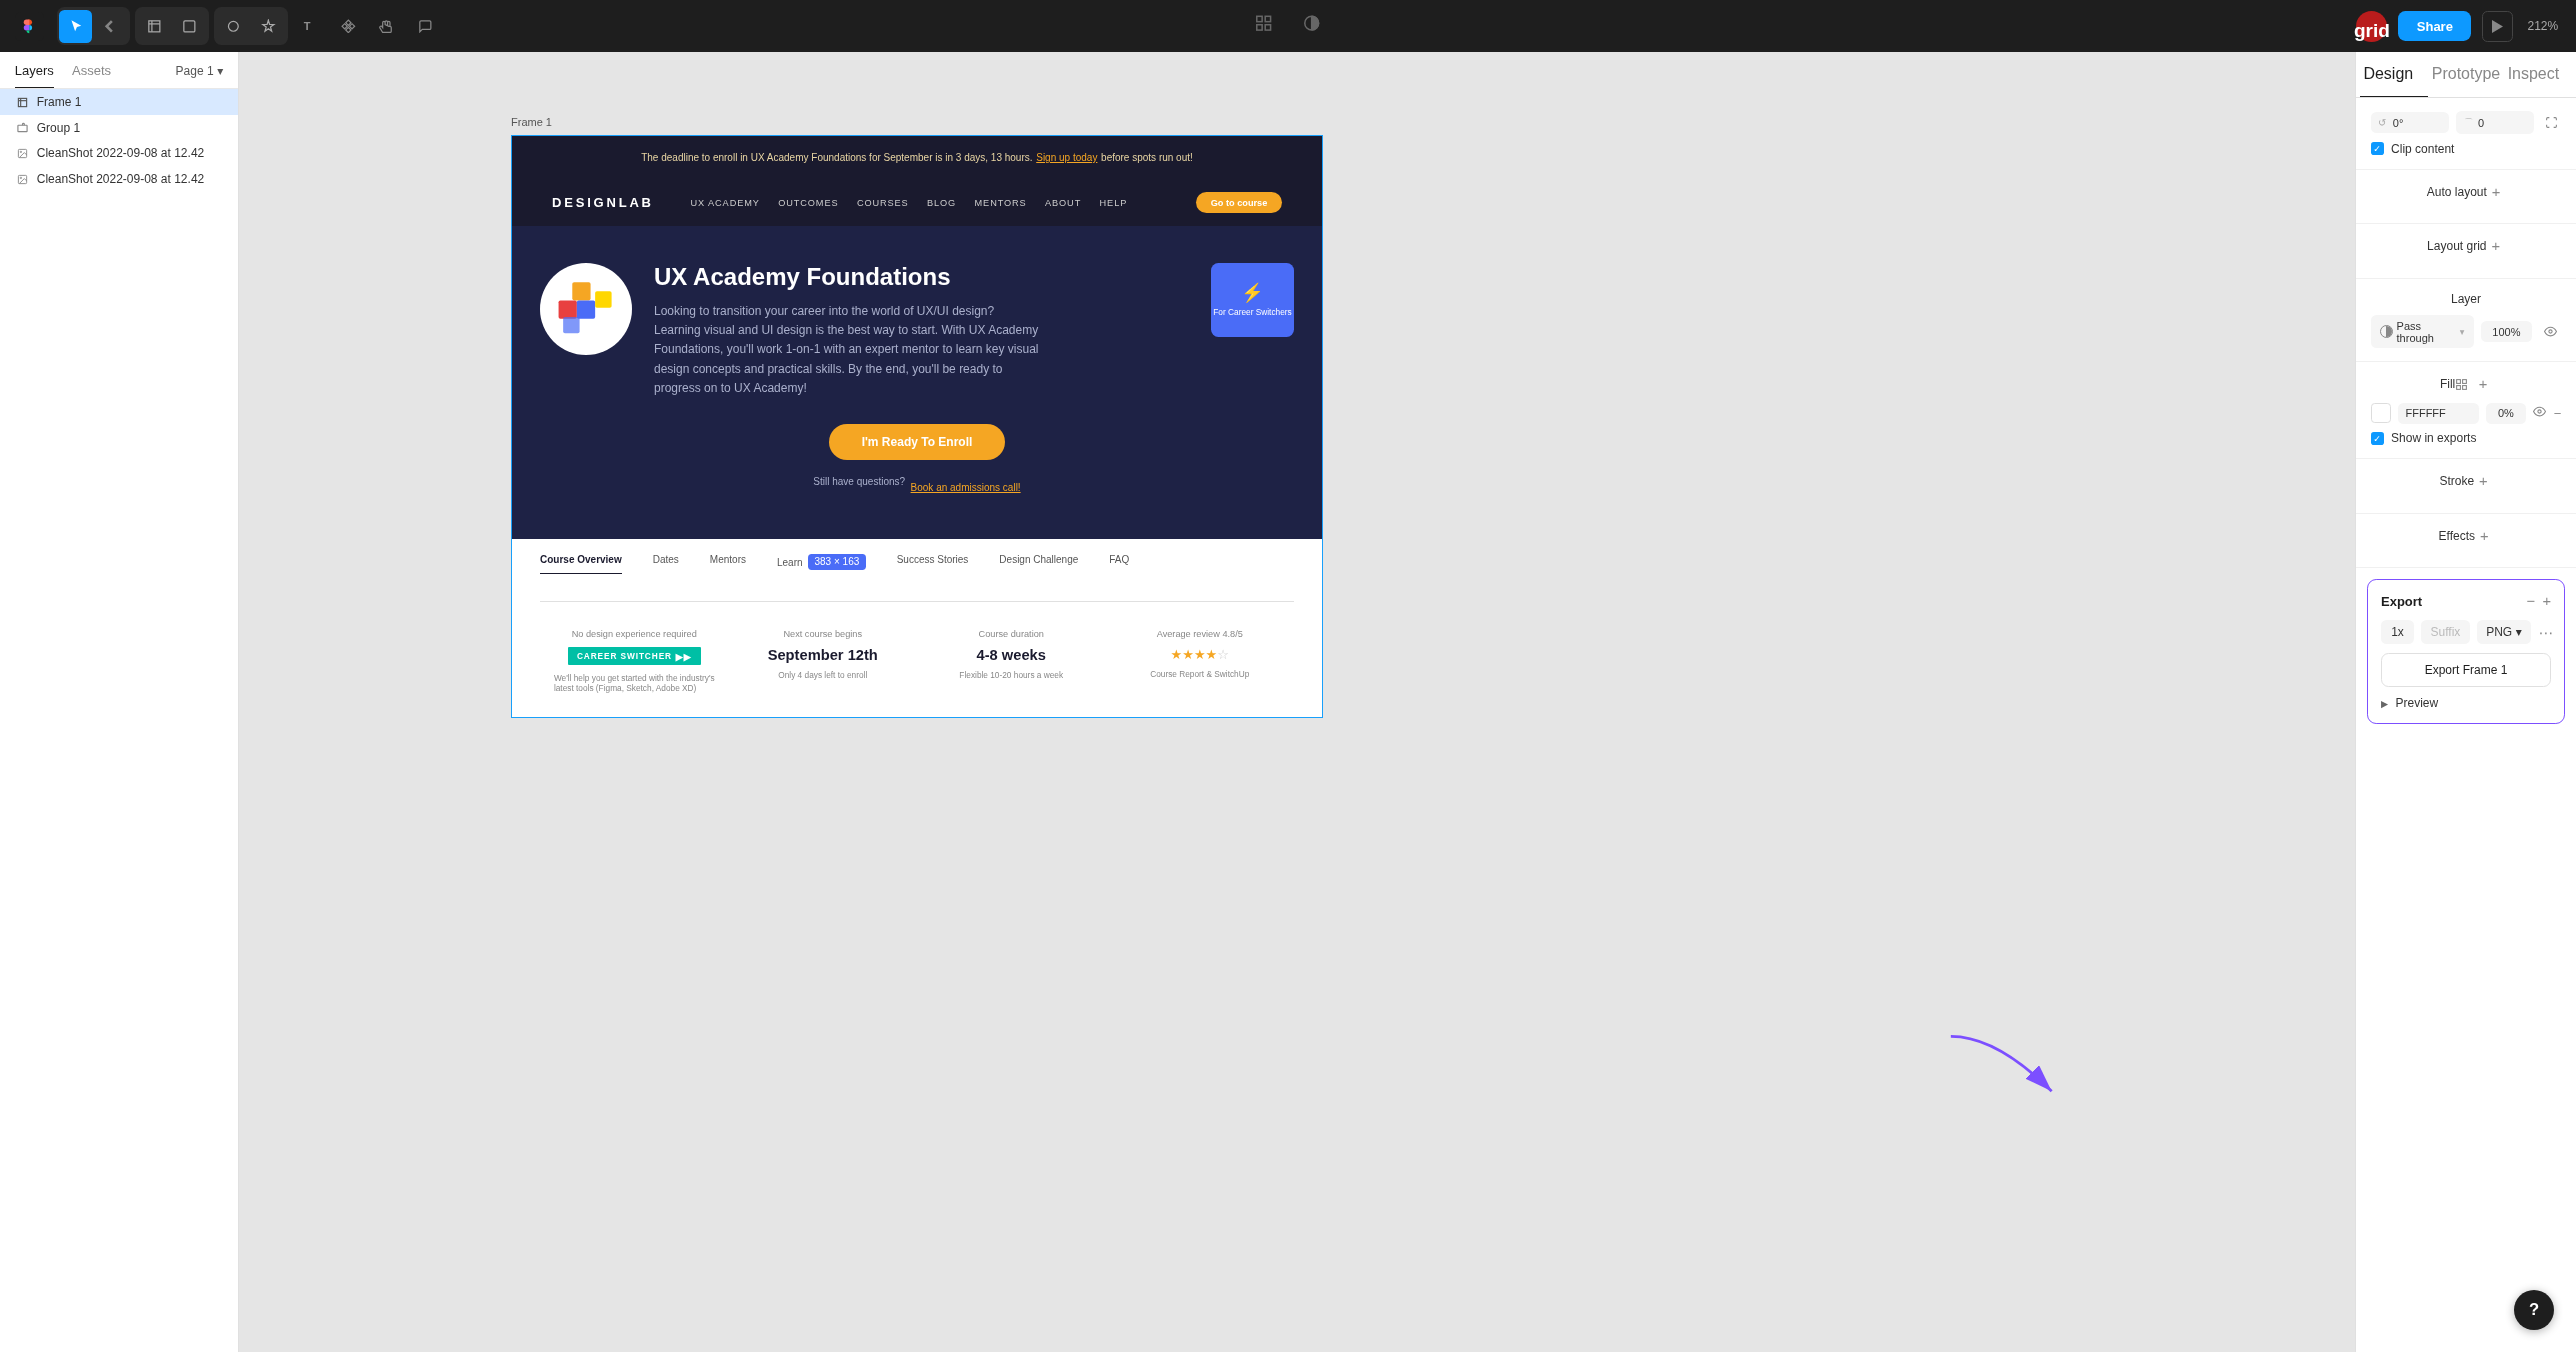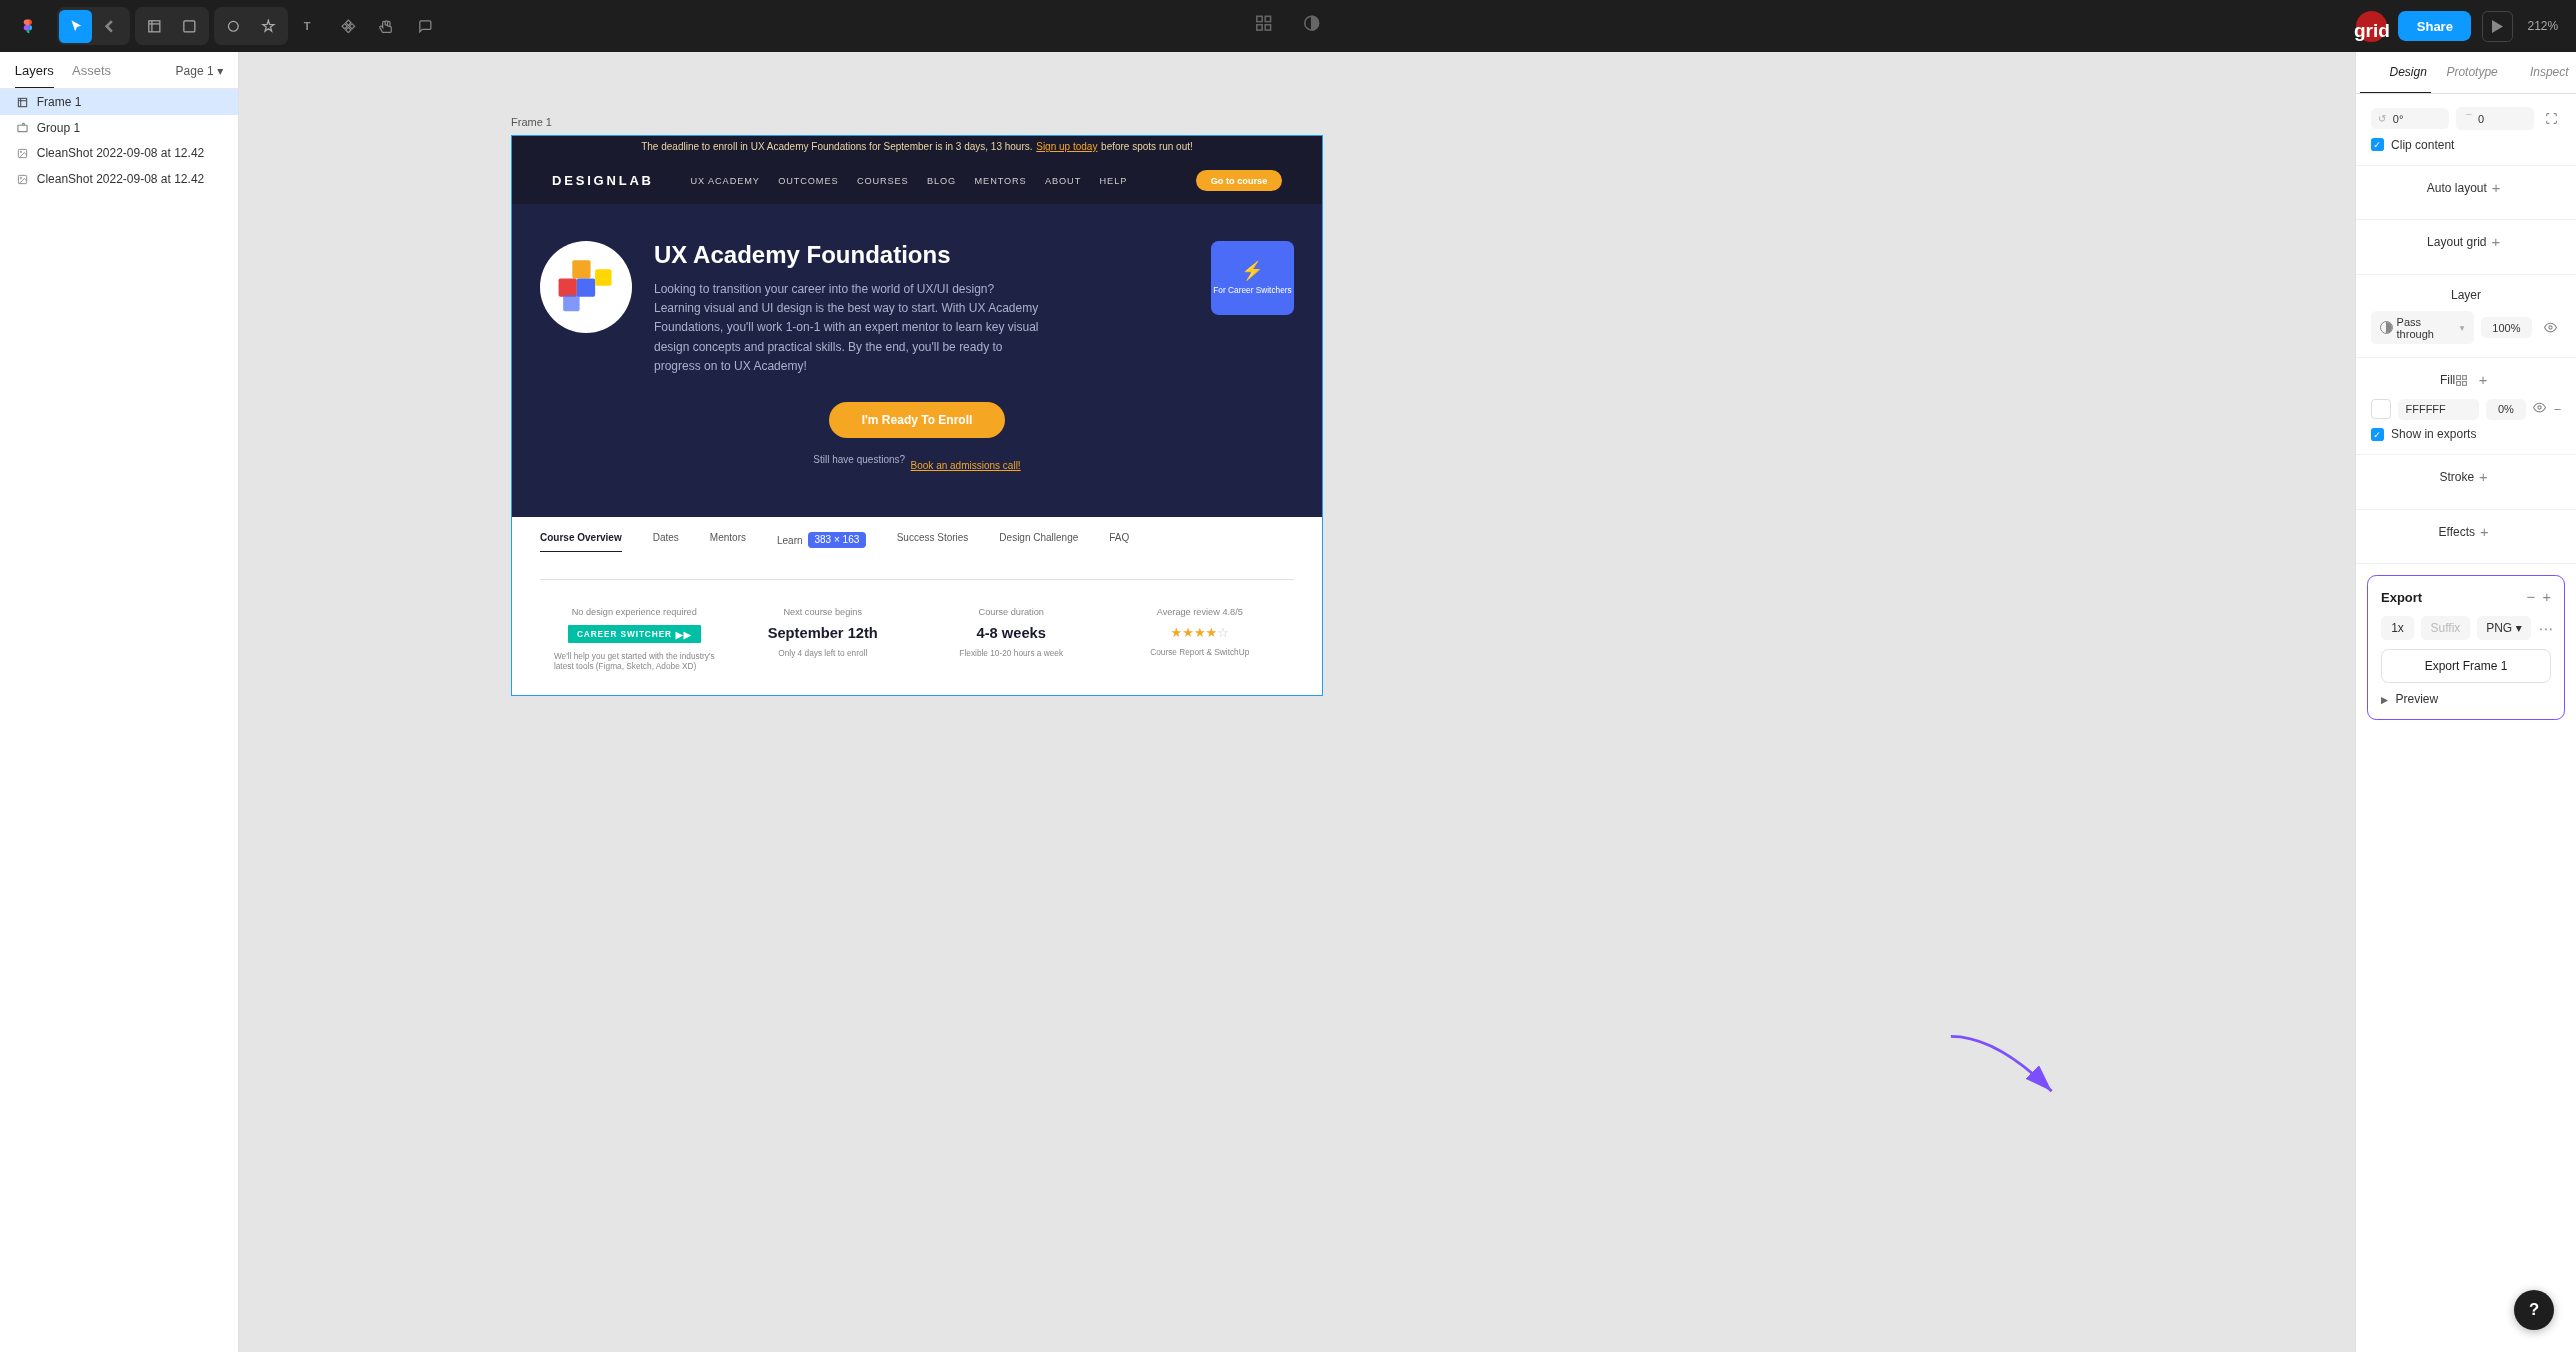--- a/index.html
+++ b/index.html
@@ -179,21 +179,21 @@
       background: #fff;
       overflow: hidden;
     }
 
     
     .website-top-bar {
       background: #1a1a2e;
       color: #e8d5a3;
       font-size: 10px;
       text-align: center;
-      padding: 5px;
+      padding: 16px;
       display: flex;
       align-items: center;
       justify-content: center;
       gap: 3.7px;
     }
     .website-top-bar a { color: #f5a623; text-decoration: underline; }
     .website-nav {
       background: #1a1a2e;
       padding: 13px 40px;
       display: flex;
@@ -367,26 +367,25 @@
       overflow-y: auto;
       flex-shrink: 0;
     }
     .right-panel-tabs {
       display: flex;
       border-bottom: 0.9px solid #e0e0e0;
       padding: 0 3.7px;
     }
     .right-panel-tab {
       flex: 1;
-      text-align: right;
+      text-align: left;
       padding: 13px 3.7px;
-      font-size: 12px;
+      font-size: 16px;
       color: #888;
       cursor: pointer;
-      font-style: italic;
     }
     .right-panel-tab.active {
       color: #1e1e1e;
       border-bottom: 1.8px solid #1e1e1e;
     }
     .panel-section {
       padding: 13px 14.7px;
       border-bottom: 0.9px solid #f0f0f0;
     }
     .panel-section-header {

